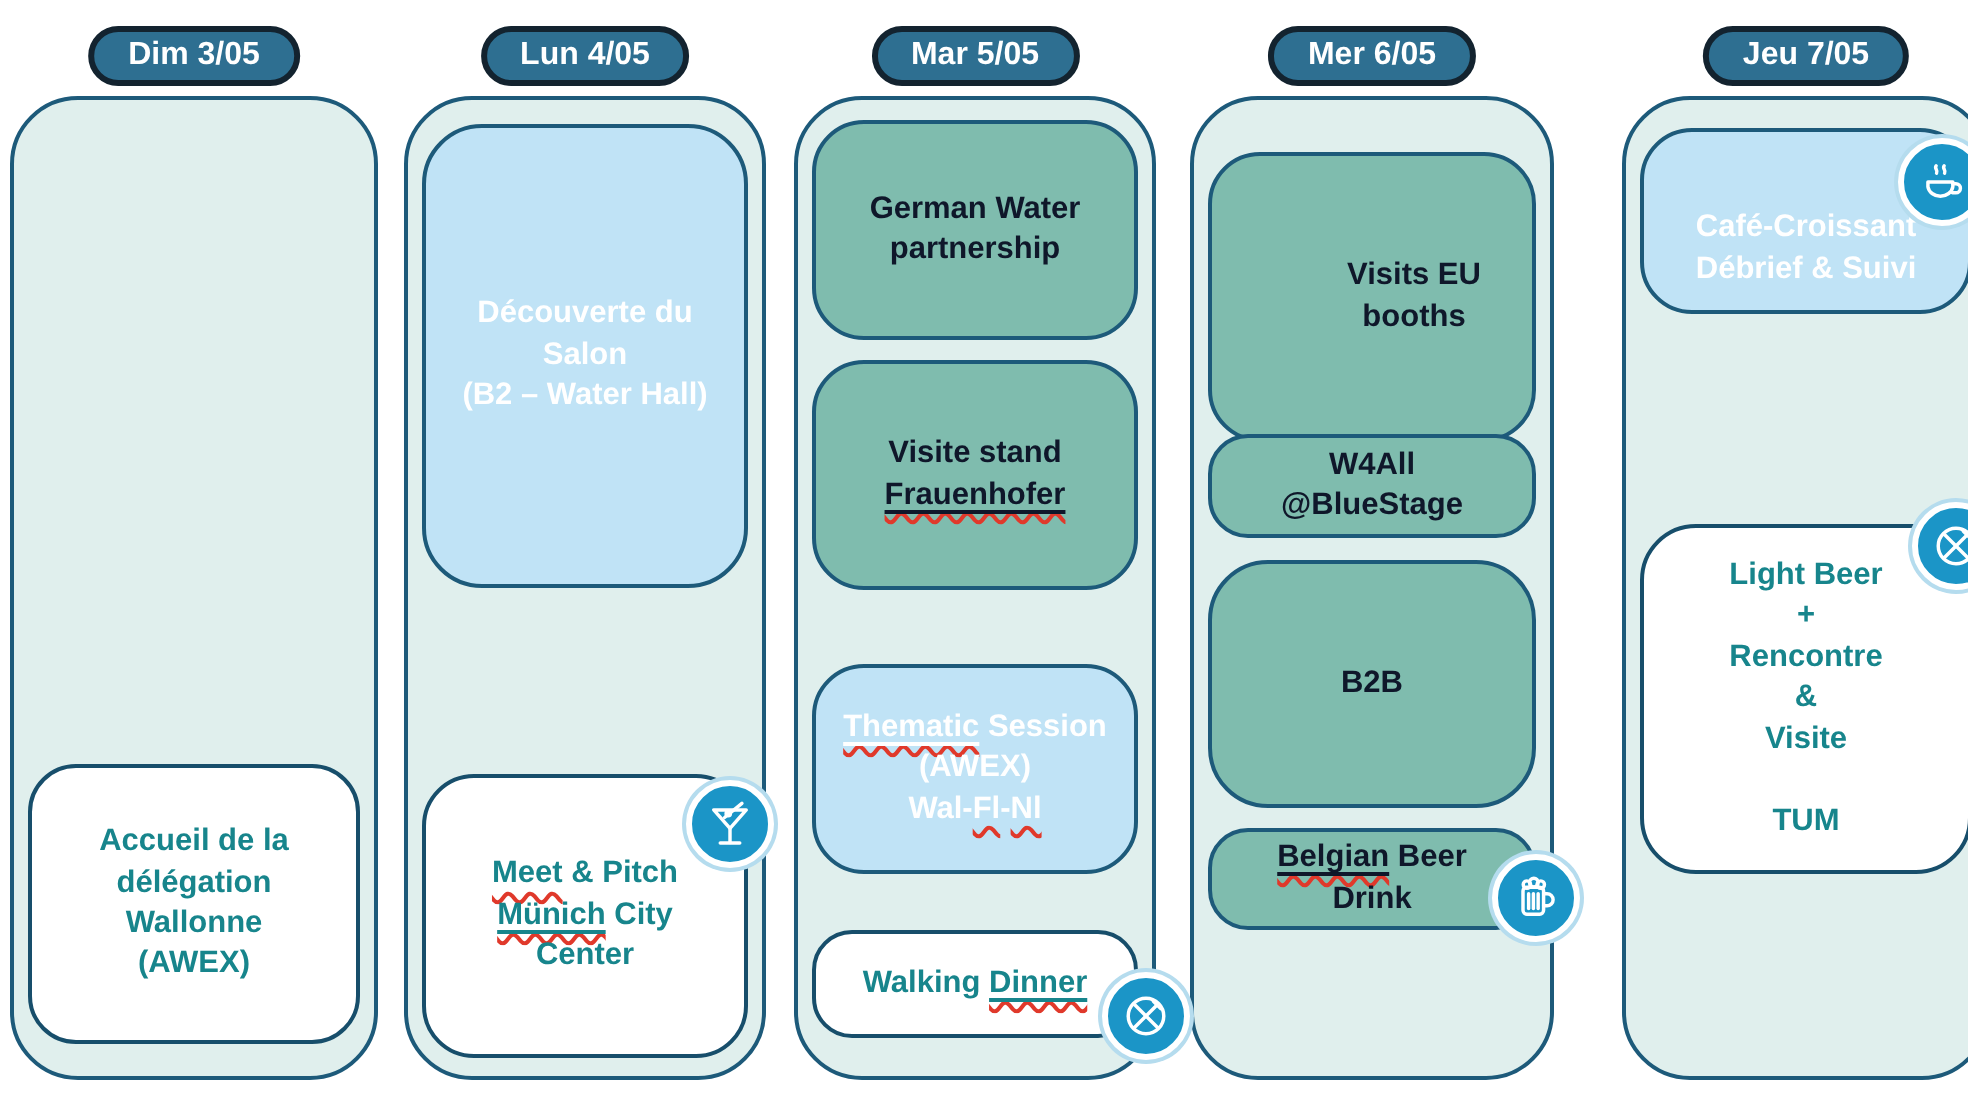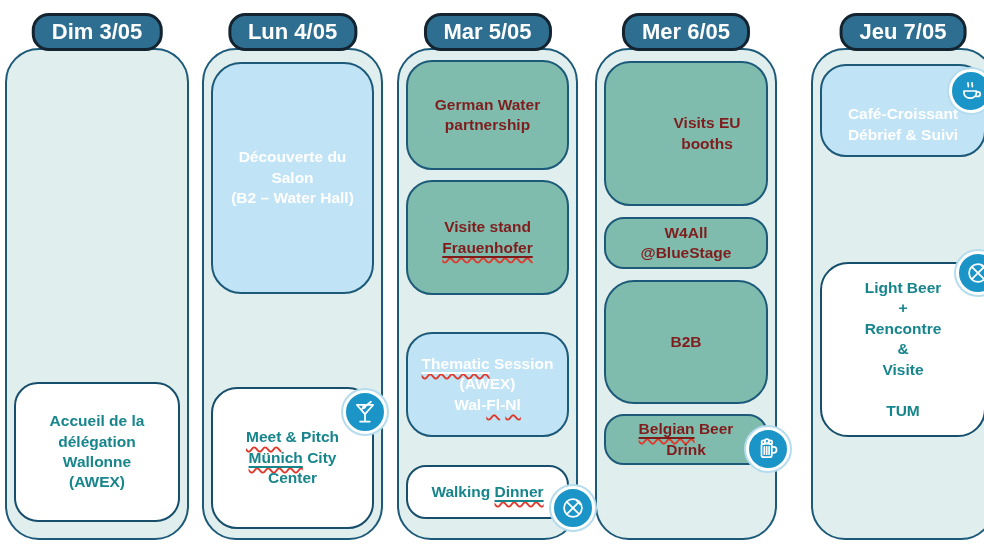--- a/index.html
+++ b/index.html
@@ -13,47 +13,47 @@
   .column{position:absolute;top:0;height:550px;}
   .col-1{left:5px;width:184px;}
   .col-2{left:202px;width:181px;}
   .col-3{left:397px;width:181px;}
   .col-4{left:595px;width:182px;}
   .col-5{left:811px;width:184px;}
 
   .pill{
     position:absolute;top:13px;left:50%;transform:translateX(-50%);
     background:#2e6f91;color:#ffffff;border:3px solid #13232f;border-radius:17px;
-    padding:3px 17px;font-size:22px;font-weight:700;white-space:nowrap;z-index:2;
+    padding:3px 17px;font-size:16px;font-weight:700;white-space:nowrap;z-index:2;
   }
   .cbox{
     position:absolute;top:48px;left:0;right:0;bottom:10px;
     background:#e0efed;border:2.5px solid #1d5a7a;border-radius:34px;
   }
   .card{
     position:absolute;left:7px;right:7px;
     border:2.5px solid #1d5a7a;border-radius:26px;
     display:flex;flex-direction:column;align-items:center;justify-content:center;
     text-align:center;font-weight:700;font-size:15.5px;line-height:1.32;
     padding:4px 6px;box-sizing:border-box;z-index:1;
   }
-  .card.teal{background:#7fbcae;color:#7f1d1d;}
+  .card.teal{background:#7fbcae;color:#0f172a;}
   .card.blue{background:#c0e3f6;color:#ffffff;}
   .card.white{background:#ffffff;color:#17858c;border-color:#174e6b;}
   .card .tline{min-height:1.32em;}
 
   
   .c1-1{top:332px;height:140px;border-radius:24px;}
   .c2-1{top:12px;height:232px;border-radius:30px;}
   .c2-2{top:337px;height:142px;border-radius:26px;}
   .c3-1{top:10px;height:110px;}
   .c3-2{top:130px;height:115px;}
   .c3-3{top:282px;height:105px;}
   .c3-4{top:415px;height:54px;border-radius:20px;}
-  .c4-1{top:11px;height:145px;padding-left:48px;}
+  .c4-1{top:26px;height:145px;padding-left:48px;}
   .c4-2{top:167px;height:52px;border-radius:20px;}
   .c4-3{top:230px;height:124px;border-radius:30px;}
   .c4-4{top:364px;height:51px;border-radius:20px;}
   .c5-1{top:14px;height:93px;justify-content:flex-end;padding-bottom:10px;}
   .c5-2{top:212px;height:175px;border-radius:28px;}
 
   
   .d-wavy{text-decoration:underline wavy var(--squig);text-decoration-thickness:1.5px;text-underline-offset:4px;}
   .d-solid{text-decoration:underline solid currentColor;text-decoration-thickness:1.5px;text-underline-offset:3px;}
   .d-strong{font-weight:800;}

